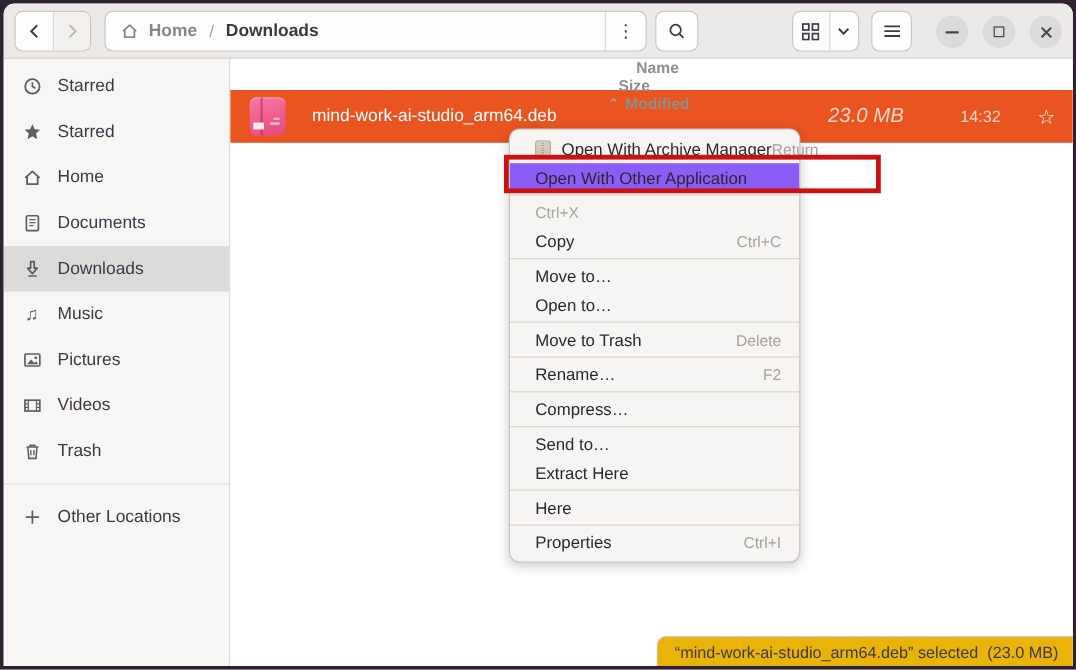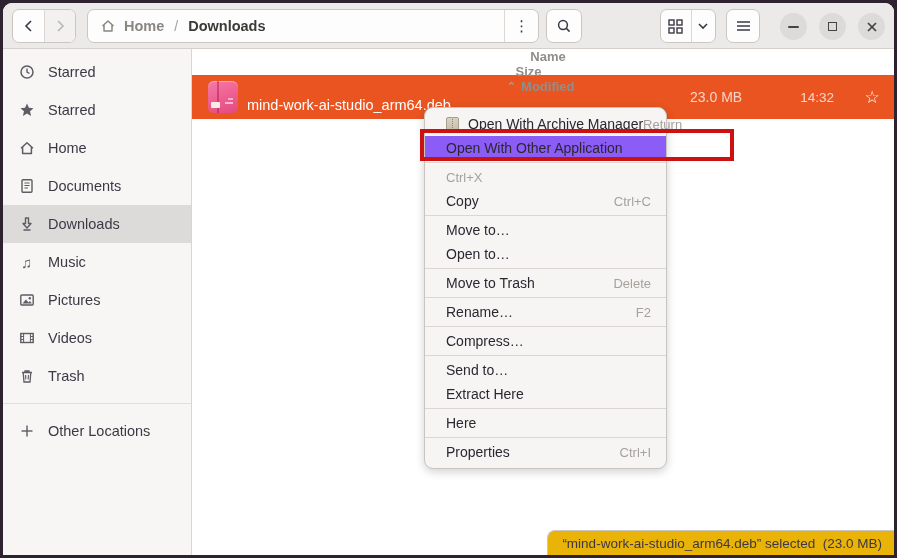--- a/index.html
+++ b/index.html
@@ -69,22 +69,22 @@
   
   .list-header { height:26px; display:flex; align-items:center; font-size:13px; font-weight:bold; color:#908e8a;flex-direction:column; }
   .col-name { flex:1; padding-left:10px; }
   .col-div { width:1px; height:16px; background:#e4e1dd; }
   .col-size { width:71px; padding-left:8px; }
   .col-mod { width:95px; display:flex; align-items:center; justify-content:flex-end; padding-right:16px; gap:5px; }
   .col-star { width:44px; }
   .sort-ind { font-size:11px; color:#a19e9a; }
   
   .file-row { height:44px; background:#E95420; display:flex; align-items:center; color:#fff; }
-  .file-row .fr-name { flex:1; display:flex; align-items:flex-end; padding-left:16px; gap:9px; font-size:14.5px; min-width:0; }
-  .file-row .fr-size { width:72px; padding-left:8px; font-size:14px; color:rgba(255,255,255,.75); }
+  .file-row .fr-name { flex:1; display:flex; align-items:center; padding-left:16px; gap:22px; font-size:14.5px; min-width:0; }
+  .file-row .fr-size { width:72px; padding-left:8px; font-size:17px; color:rgba(255,255,255,.75);font-style:italic; }
   .file-row .fr-mod { width:96px; text-align:right; padding-right:16px; font-size:13.5px; color:rgba(255,255,255,.75); }
   .file-row .fr-star { width:44px; text-align:center; font-size:17px; color:#fff; }
   
   .deb-icon {
     width:30px; height:32px; border-radius:6px; position:relative; overflow:hidden;
     background:linear-gradient(160deg,#f47ba6 0%, #ee5d8f 55%, #e44a7f 100%);
     box-shadow:inset 0 1px 0 rgba(255,255,255,.35);
   }
   .deb-icon .seam { position:absolute; left:9px; top:0; width:2px; height:100%; background:rgba(170,20,80,.45); }
   .deb-icon .label { position:absolute; left:3px; bottom:5px; width:9px; height:6px; background:#f4eee6; border-radius:1px; }

